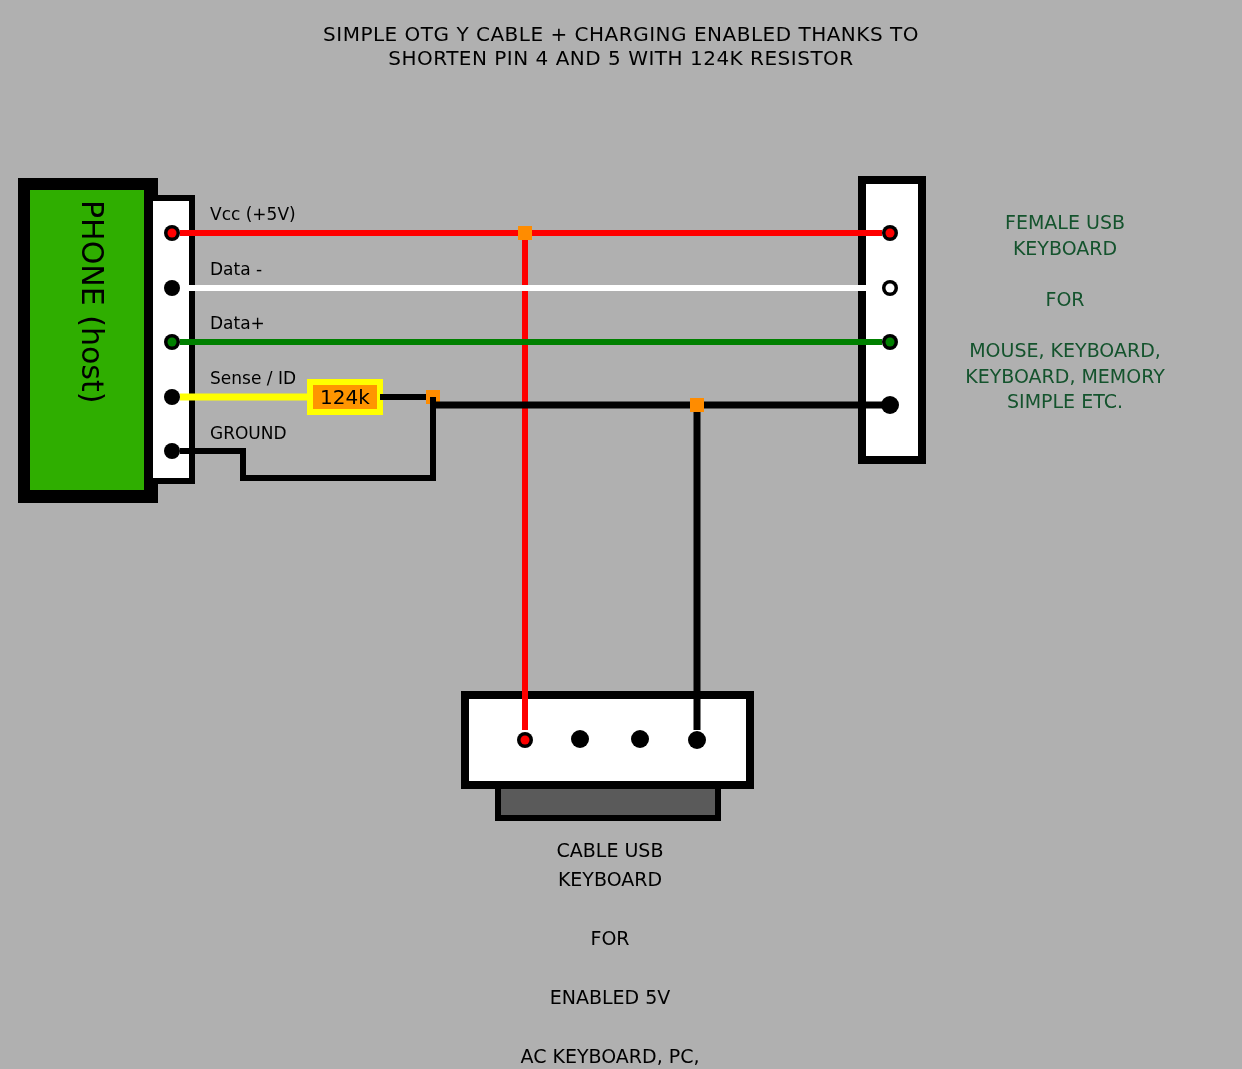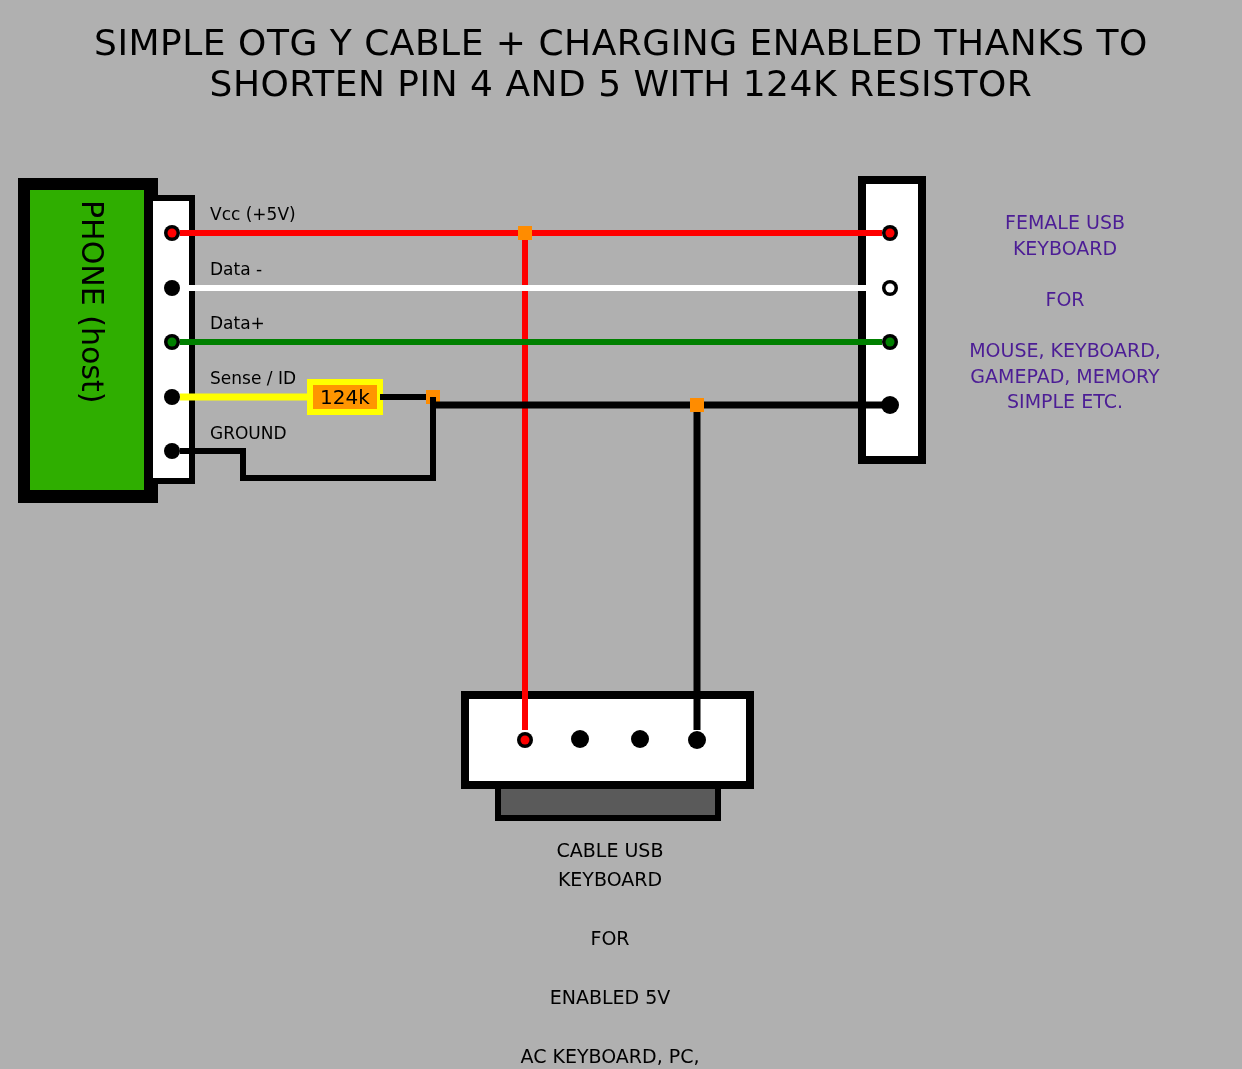--- a/index.html
+++ b/index.html
@@ -8,40 +8,40 @@
     font-family:"DejaVu Sans","Verdana",sans-serif;
     width:1242px;
     height:1069px;
     position:relative;
     overflow:hidden;
   }
   .title{
     position:absolute;
     left:0; right:0; top:22px;
     text-align:center;
-    font-size:36px;
+    font-size:20px;
     letter-spacing:0.5px;
     color:#000;
     white-space:pre-line;
   }
   svg{position:absolute; left:0; top:0;}
   .wire-label{
     font-size:17px;
     fill:#000;
   }
   .phone-label{
     font-size:30px;
     fill:#000;
     font-family:"DejaVu Sans","Verdana",sans-serif;
   }
   .side-text{
     position:absolute;
     text-align:center;
     font-size:19px;
-    color:#4c1d95;
+    color:#14532d;
     line-height:1.35;
   }
   .bottom-text{
     position:absolute;
     text-align:center;
     font-size:19px;
     color:#000;
     line-height:1.55;
     width:300px;
   }
@@ -137,21 +137,21 @@
   <line x1="697" y1="403" x2="697" y2="730" stroke="#000" stroke-width="7"></line>
   <rect x="690" y="398" width="14" height="14" fill="#ff8c00"></rect>
 
 </svg>
 
 <div class="side-text" style="left:950px; top:210px; width:230px;">
   <span>FEMALE USB</span><br>
   <span>KEYBOARD</span><br><br>
   <span>FOR</span><br><br>
   <span>MOUSE, KEYBOARD,</span><br>
-  <span>GAMEPAD, MEMORY</span><br>
+  <span>KEYBOARD, MEMORY</span><br>
   <span>SIMPLE ETC.</span>
 </div>
 
 <div class="bottom-text" style="left:460px; top:836px;">
   <span>CABLE USB</span><br>
   <span>KEYBOARD</span><br><br>
   <span>FOR</span><br><br>
   <span>ENABLED 5V</span><br><br>
   <span>AC KEYBOARD, PC,</span><br>
   

